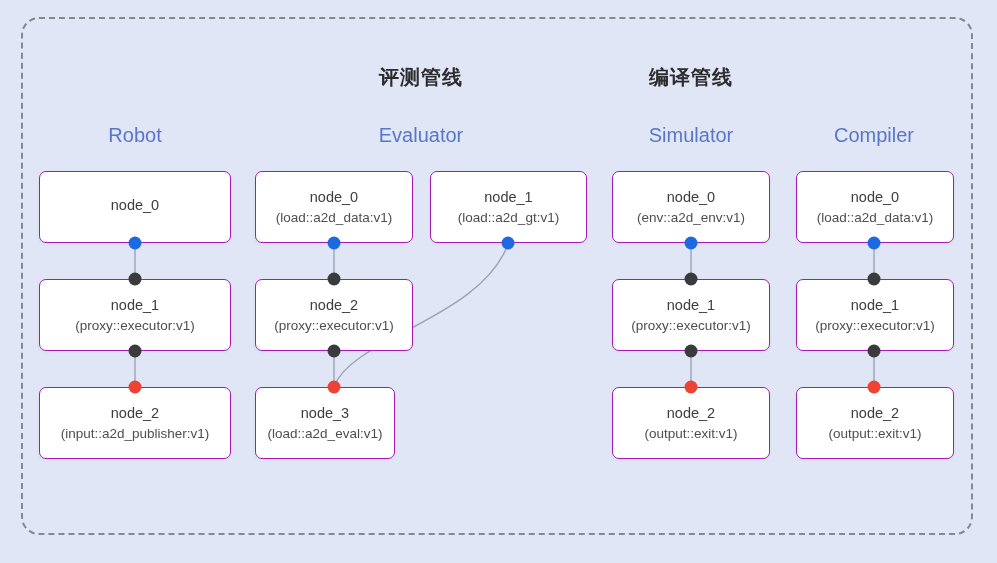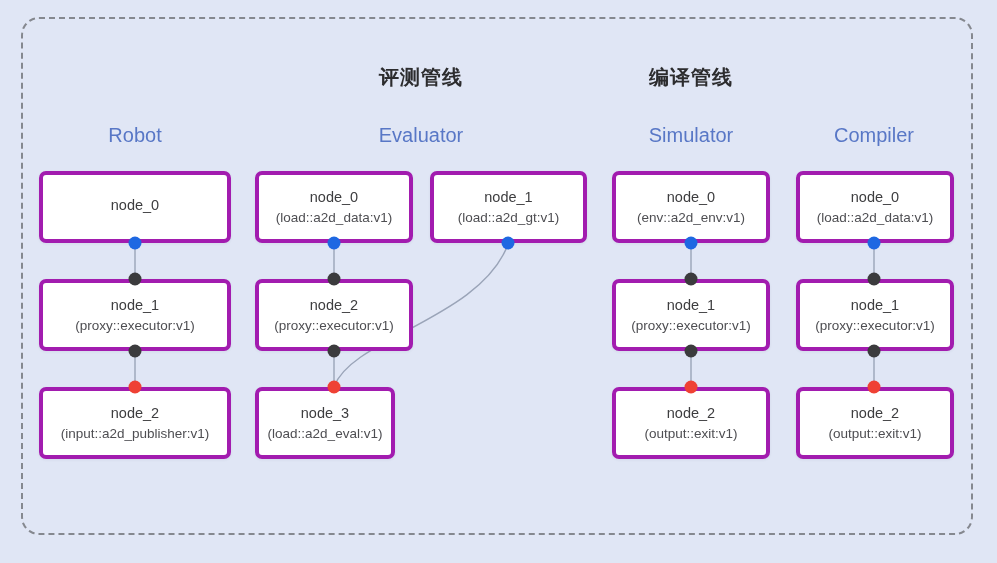--- a/index.html
+++ b/index.html
@@ -48,21 +48,21 @@
   }
   .edges path, .edges line {
     stroke: #9aa4b8;
     stroke-width: 1.4;
     fill: none;
   }
   .node {
     position: absolute;
     z-index: 2;
     background: #ffffff;
-    border: 4px solid #a21caf;
+    border: 1px solid #a21caf;
     border-radius: 7px;
     box-shadow: 0 1px 3px rgba(60,70,100,0.07);
     height: 72px;
     display: flex;
     flex-direction: column;
     align-items: center;
     justify-content: center;
     box-sizing: border-box;
   }
   .node .title {

